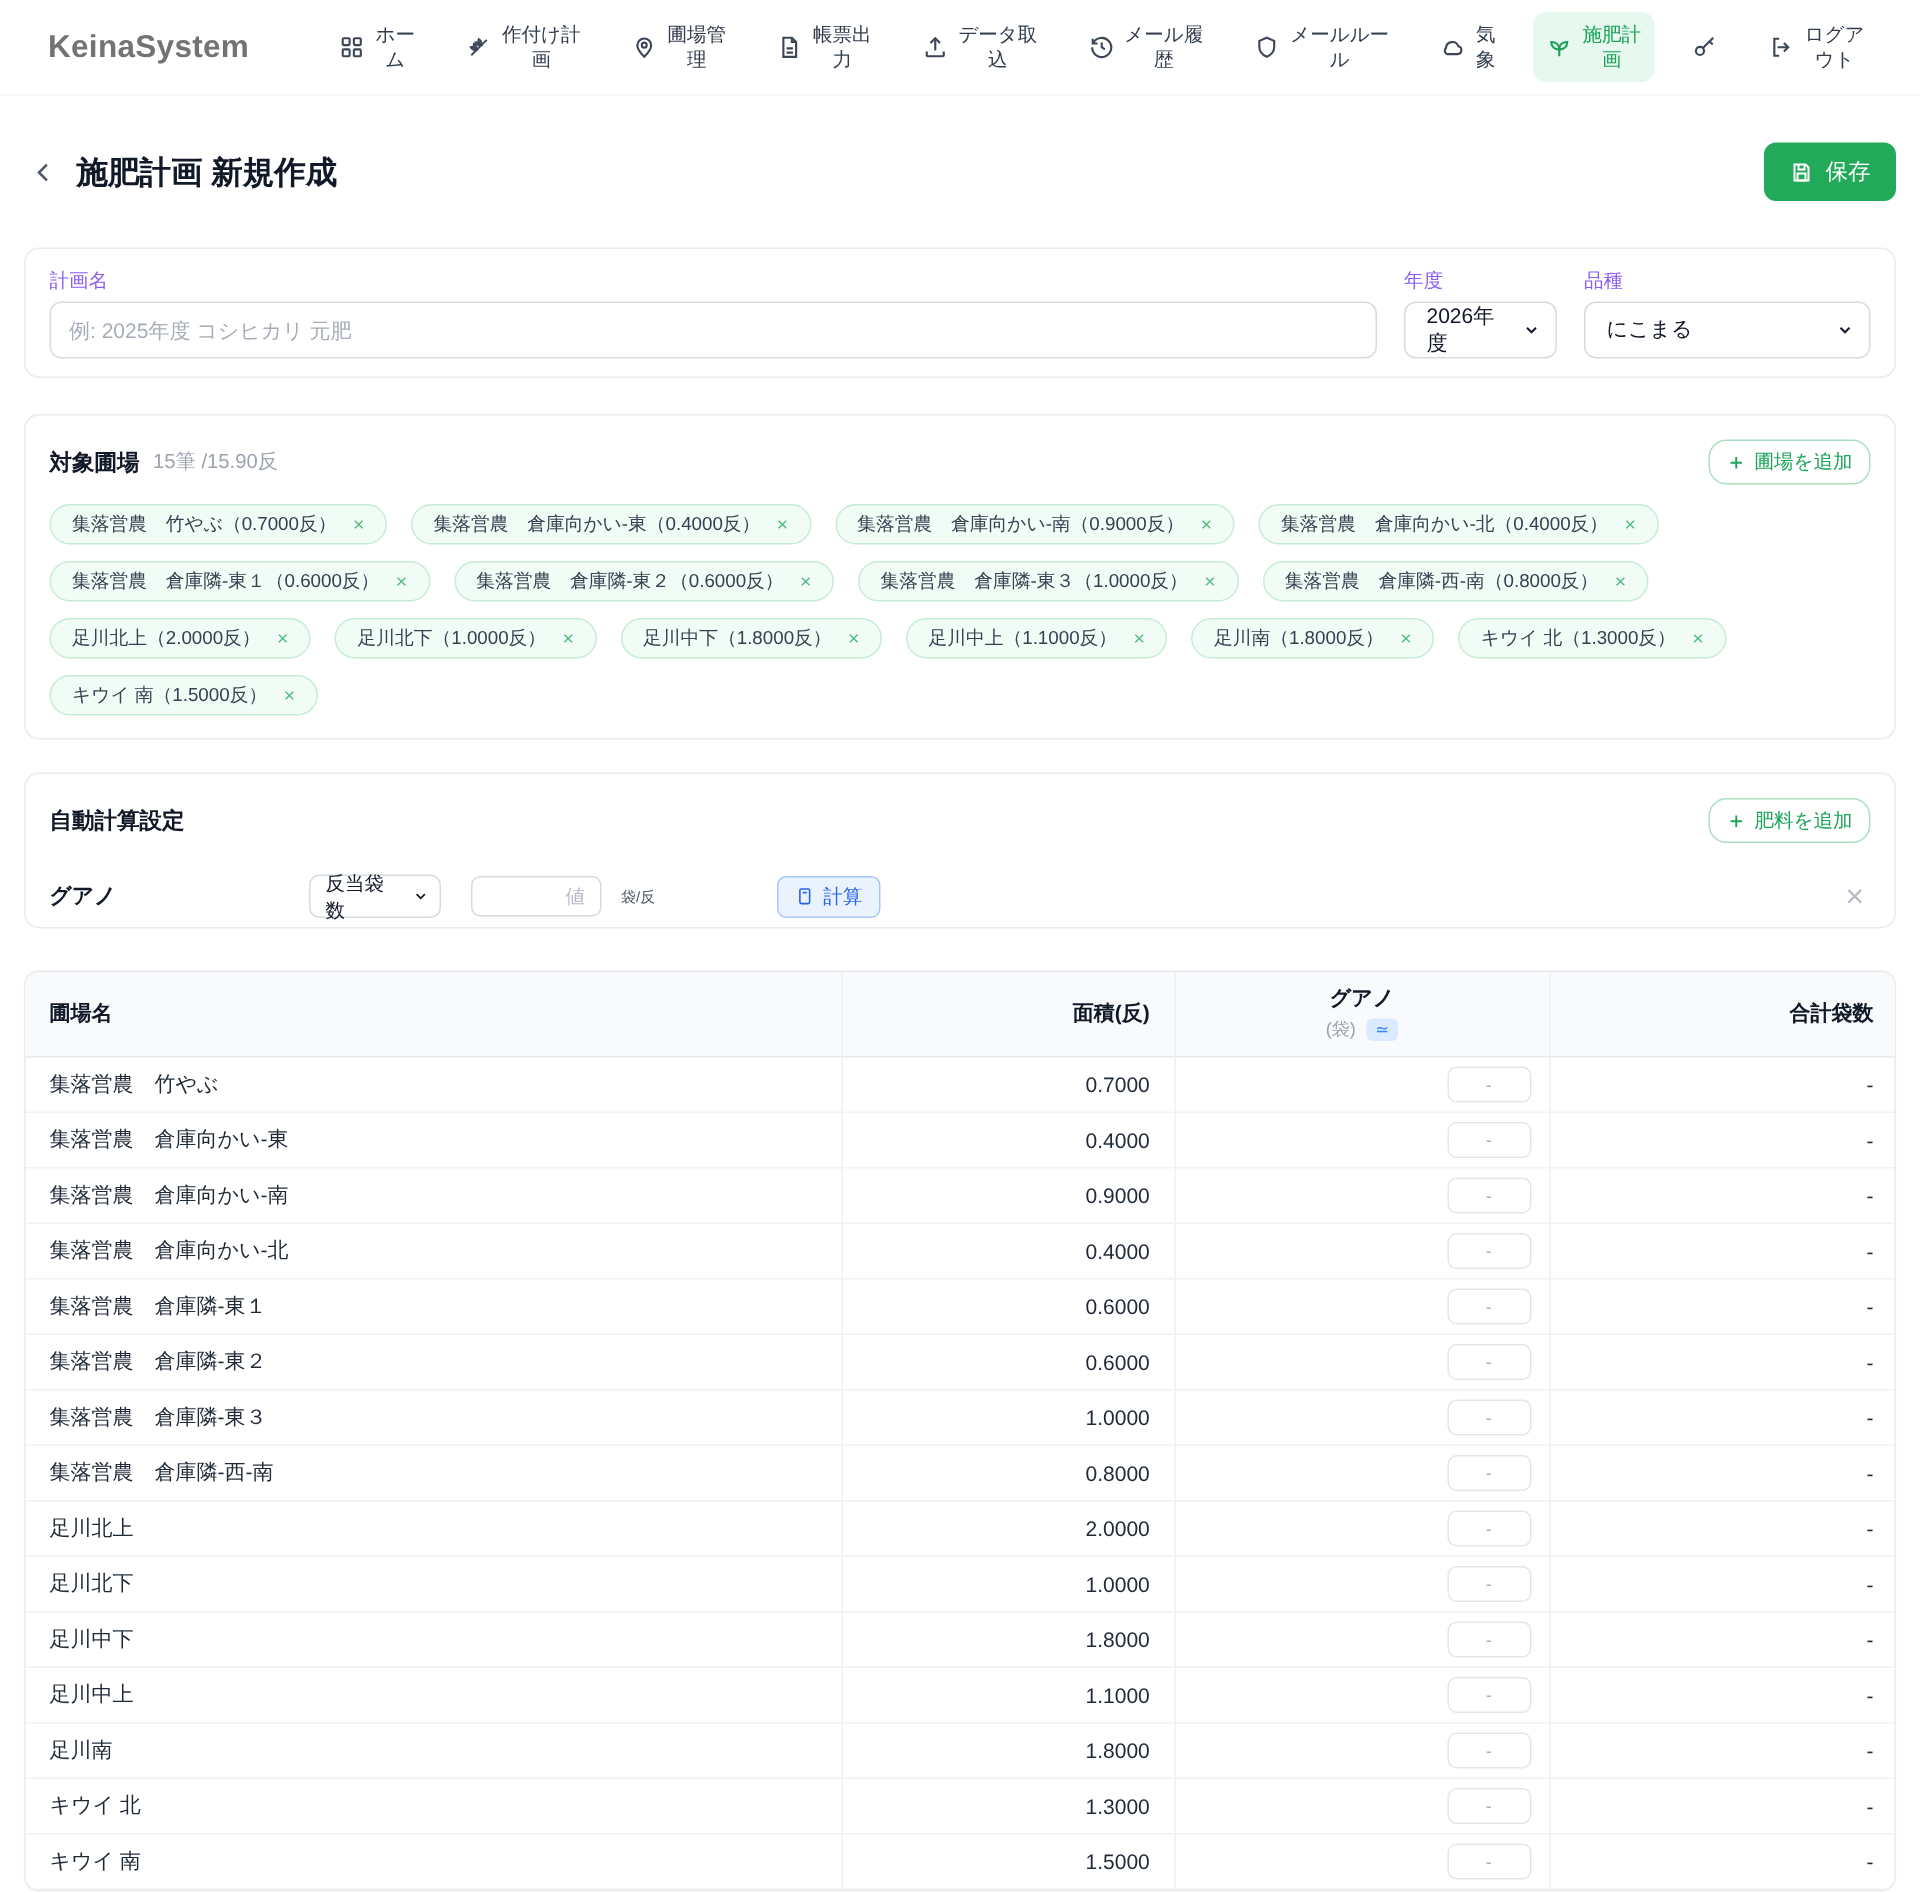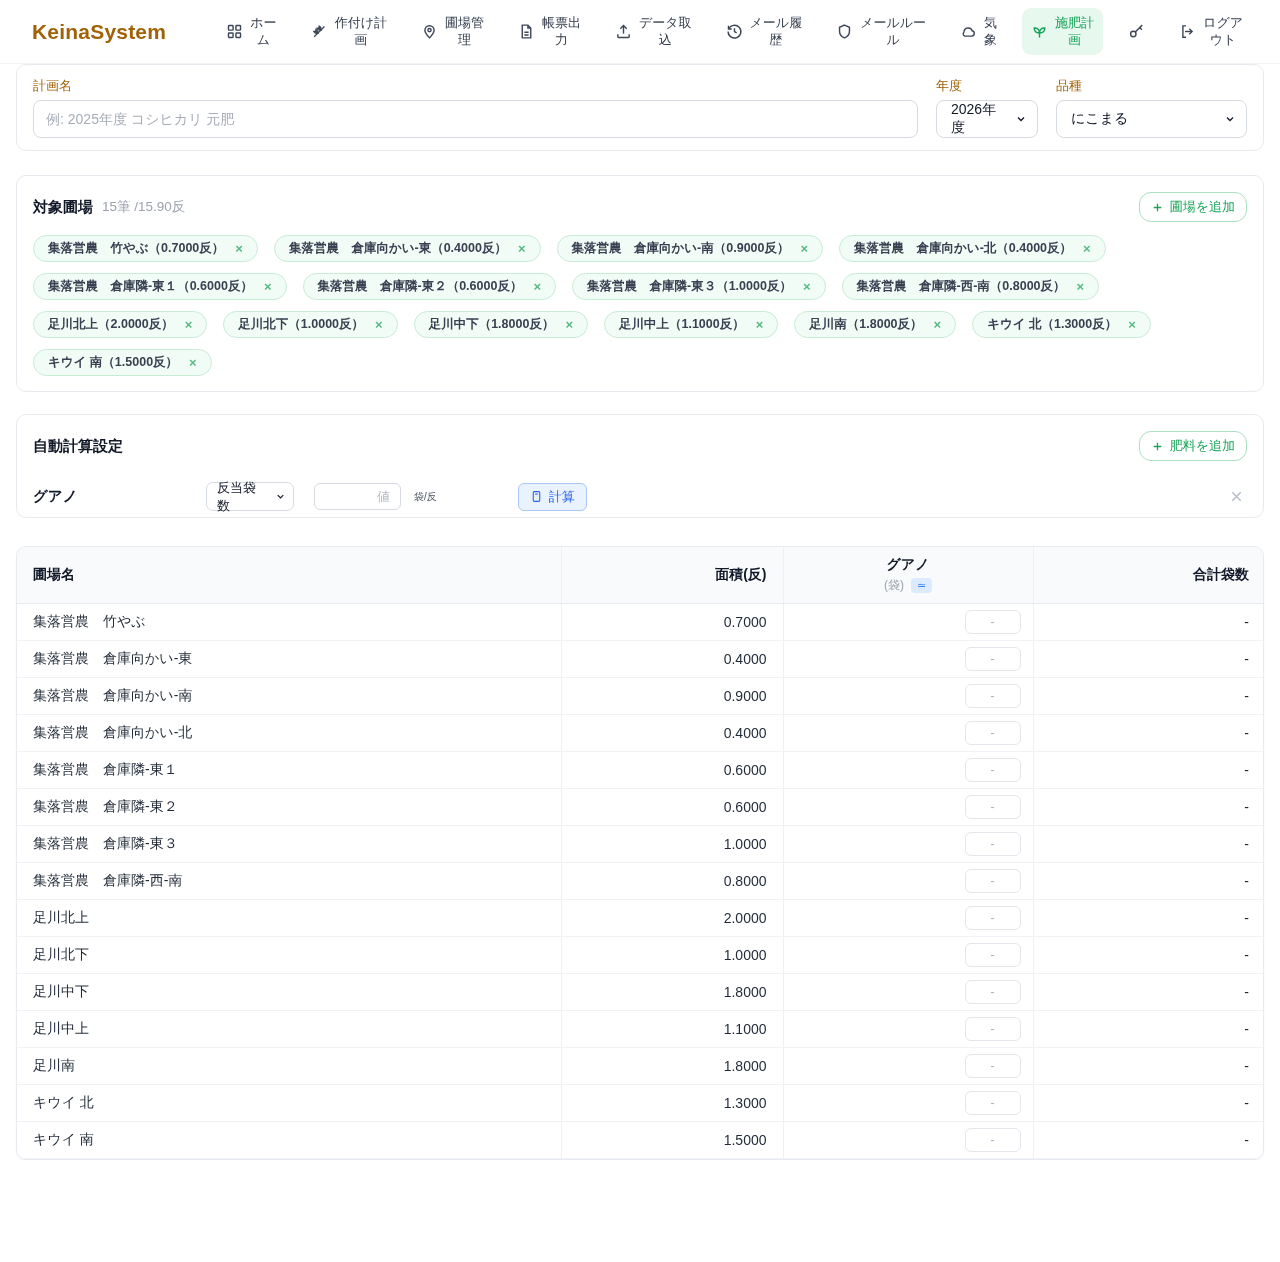--- a/index.html
+++ b/index.html
@@ -14,21 +14,21 @@
 
   
   .nav {
     height: 64px;
     display: flex;
     align-items: center;
     padding: 0 28px 0 32px;
     border-bottom: 1px solid #f1f3f5;
     background: #fff;
   }
-  .logo { font-size: 21px; font-weight: bold; color: #a16207; letter-spacing: .2px; }
+  .logo { font-size: 21px; font-weight: bold; color: #737373; letter-spacing: .2px; }
   .nav-menu { margin-left: auto; display: flex; align-items: center; gap: 16px; }
   .nav-item {
     display: flex; align-items: center; gap: 7px;
     padding: 7px 9px; border-radius: 9px;
     color: #323c4d; cursor: pointer;
   }
   .nav-item .nav-ic { color: #3c4657; flex: none; }
   .nav-item .lbl {
     font-size: 13px; line-height: 1.3; text-align: center; white-space: pre-line;
   }
@@ -50,21 +50,21 @@
   .card {
     background: #fff; border: 1px solid #e7eaee; border-radius: 10px;
     padding: 12px 16px;
   }
   .card1 { margin-bottom: 24px; }
   .card2 { margin-bottom: 22px; padding-bottom: 15px; }
   .card3 { margin-bottom: 28px; padding-bottom: 6px; }
 
   
   .form-row { display: flex; gap: 18px; }
-  .field label { display: block; font-size: 13px; color: #a16207; margin-bottom: 5px; }
+  .field label { display: block; font-size: 13px; color: #8b5cf6; margin-bottom: 5px; }
   .grow { flex: 1; }
   .text-input {
     width: 100%; height: 38px; border: 1px solid #d6dbe1; border-radius: 8px;
     padding: 0 12px; font-size: 14px; color: #1f2937; font-family: inherit; outline: none;
     background:#fff;
   }
   .text-input::placeholder { color: #a6adb8; }
   .selectbox {
     height: 38px; border: 1px solid #d6dbe1; border-radius: 8px; background: #fff;
     display: flex; align-items: center; font-size: 14px; color: #111827;
@@ -81,21 +81,21 @@
   .sec-title { font-size: 15px; font-weight: bold; color: #111827; }
   .sec-sub { font-size: 13.5px; color: #9ca3af; margin-left: 9px; }
   .add-btn {
     margin-left: auto; display: flex; align-items: center; gap: 6px;
     background: #fff; border: 1px solid #aadfc2; color: #1ba45a;
     border-radius: 12px; padding: 5px 11px; font-size: 13px; cursor: pointer;
     font-family: inherit;
   }
 
   
-  .chips { display: flex; flex-wrap: wrap; gap: 11px 16px; font-weight: bold; }
+  .chips { display: flex; flex-wrap: wrap; gap: 11px 16px; }
   .chip {
     display: inline-flex; align-items: center; gap: 11px;
     background: #f2fcf6; border: 1px solid #c6ecd5; border-radius: 999px;
     padding: 4px 14px; font-size: 12.5px; color: #374151; cursor: default;
   }
   .chip .chip-x { color: #55ba81; font-size: 13px; cursor: pointer; line-height: 1; }
 
   
   .calc-row { display: flex; align-items: center; margin-top: 21px; }
   .fert-name { font-size: 14.5px; font-weight: bold; color: #111827; width: 173px; }
@@ -278,20 +278,38 @@
       </span>
       <span class="lbl">ログア
 ウト</span>
     </div>
 
   </div>
 </div>
 
 <div class="page">
 
+  <div class="title-row">
+    <span class="back-btn">
+      <svg width="18" height="18" viewBox="0 0 24 24" fill="none" stroke="currentColor" stroke-width="2.2">
+          <path d="M15 5l-7 7 7 7"></path>
+        </svg>
+    </span>
+    <h1>施肥計画 新規作成</h1>
+    <button class="save-btn">
+      <span>
+        <svg width="16" height="16" viewBox="0 0 24 24" fill="none" stroke="currentColor" stroke-width="2">
+            <path d="M5 4h11l3 3v13H5z"></path>
+            <path d="M9 4v5h6V4"></path>
+            <rect x="8" y="13" width="8" height="7"></rect>
+          </svg>
+      </span>
+      <span>保存</span>
+    </button>
+  </div>
 
   <div class="card card1">
     <div class="form-row">
       <div class="field grow">
         <label>計画名</label>
         <input class="text-input" type="text" placeholder="例: 2025年度 コシヒカリ 元肥" style="">
       </div>
       <div class="field">
         <label>年度</label>
         <div class="selectbox w-year">

